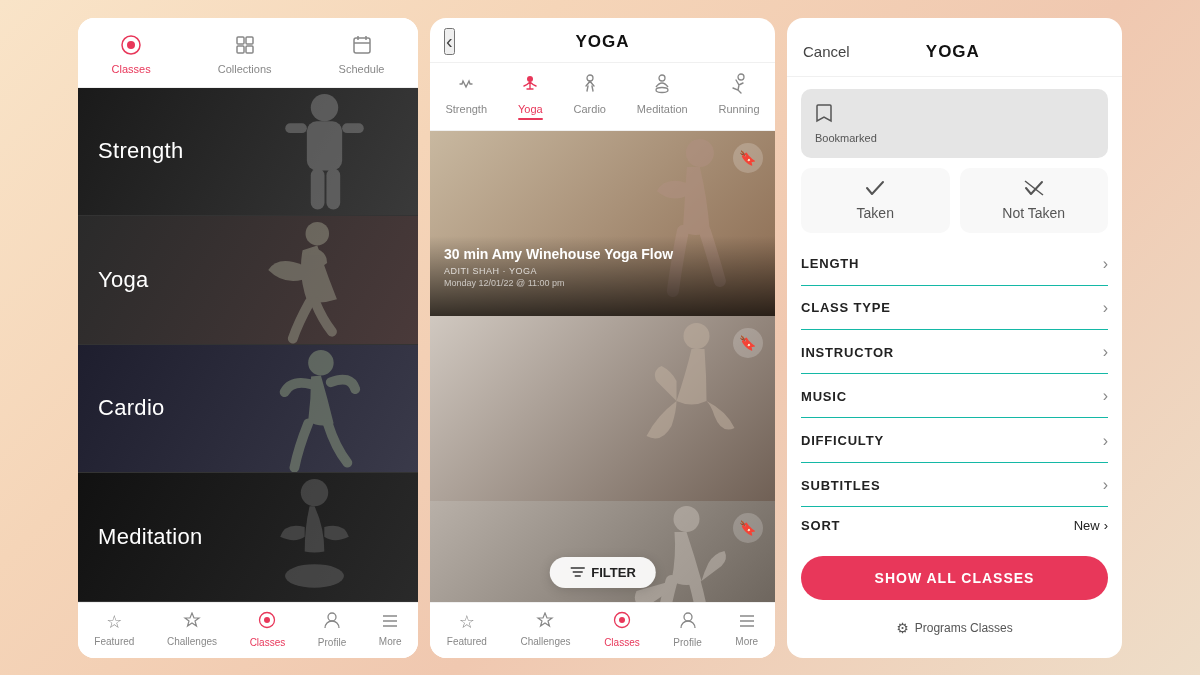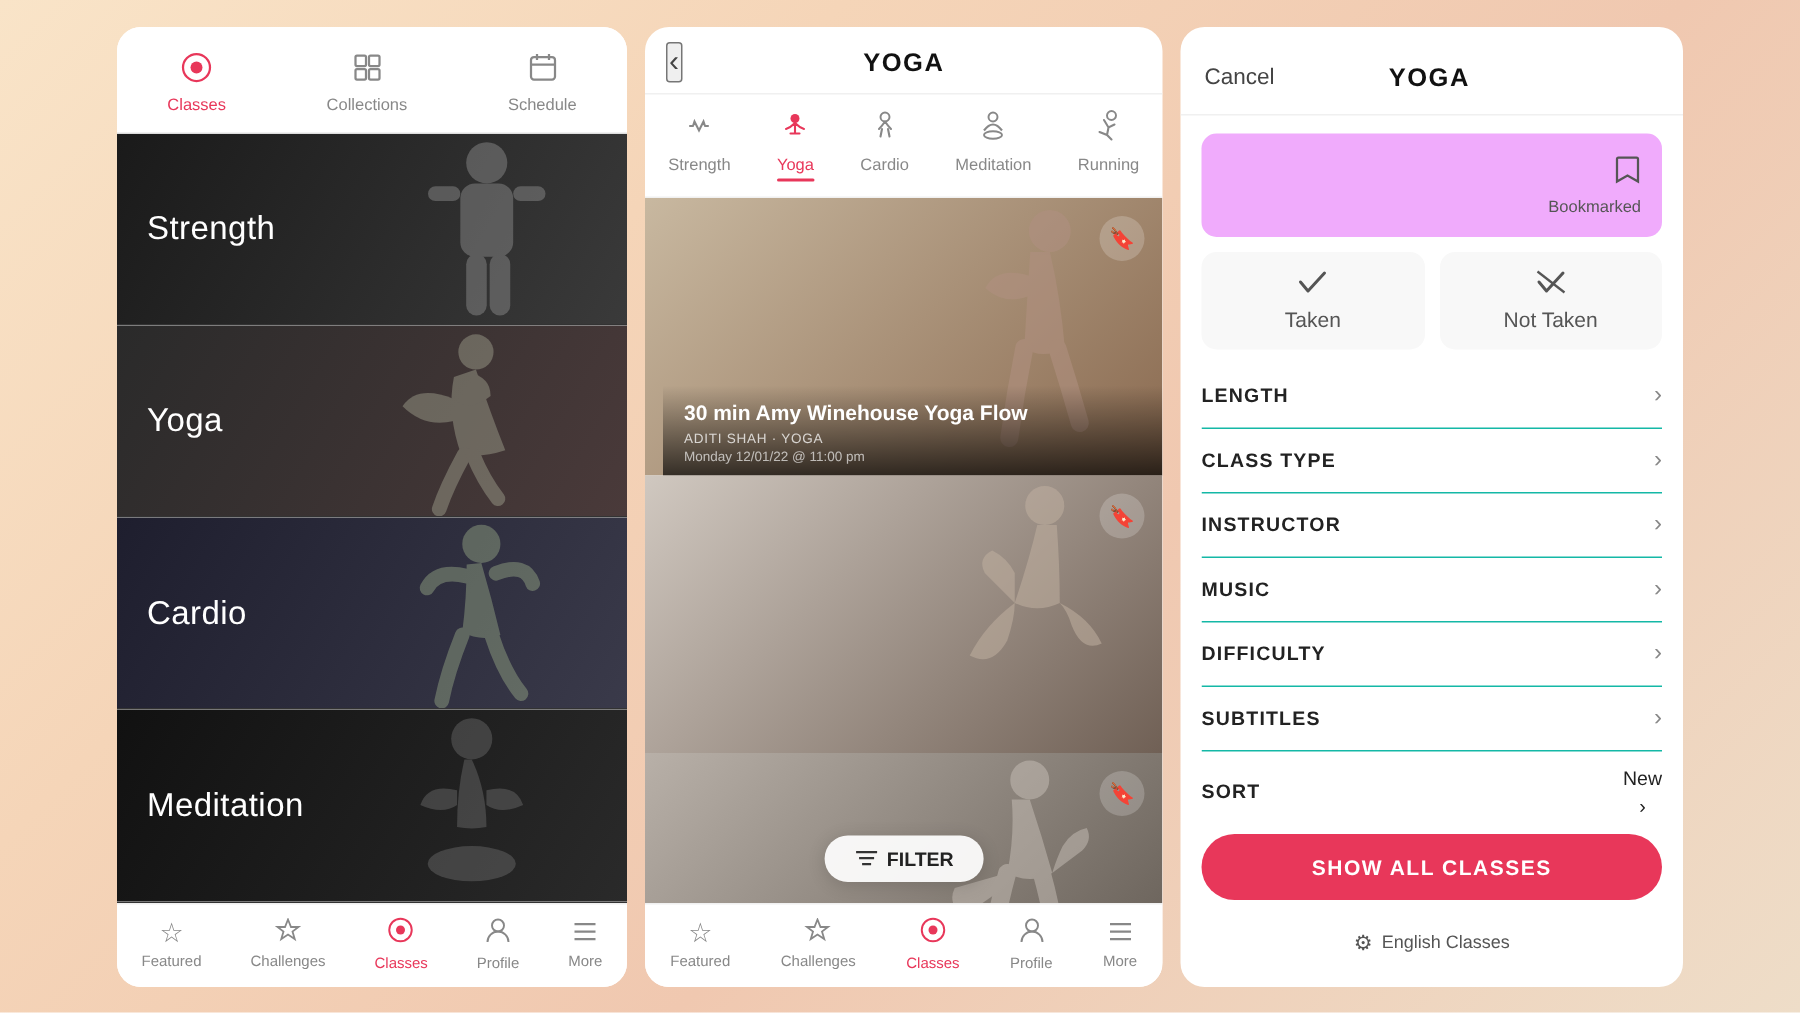--- a/index.html
+++ b/index.html
@@ -188,22 +188,22 @@
       height: 100%;
       position: absolute;
       top: 0; left: 0;
     }
     .bg-yoga1 { background: linear-gradient(135deg, #c8b8a0 0%, #8a6a50 100%); }
     .bg-yoga2 { background: linear-gradient(135deg, #d0c8c0 0%, #706055 100%); }
     .bg-yoga3 { background: linear-gradient(135deg, #b8b0a8 0%, #605850 100%); }
 
     .class-card-info {
       position: absolute;
-      bottom: 0; left: 12px; right: 0;
-      padding: 10px 14px 8px;
+      bottom: 0; left: 0; right: 0;
+      padding: 10px 14px 28px;
       background: linear-gradient(transparent, rgba(0,0,0,0.7));
       color: #fff;
     }
 
     .class-badge {
       display: inline-flex;
       align-items: center;
       gap: 4px;
       font-size: 9px;
       font-weight: 700;
@@ -309,26 +309,26 @@
     .filter-options {
       flex: 1;
       overflow: hidden;
       display: flex;
       flex-direction: column;
       padding: 12px 14px;
       gap: 10px;
     }
 
     .bookmark-card {
-      background: #f0abfc;
+      background: #e5e5e5;
       border-radius: 10px;
       padding: 14px;
       display: flex;
       flex-direction: column;
-      align-items: flex-end;
+      align-items: flex-start;
       gap: 4px;
       cursor: pointer;
     }
     .bookmark-icon { font-size: 18px; color: #555; }
     .bookmark-label { font-size: 11px; color: #555; }
 
     .taken-row {
       display: flex;
       gap: 10px;
     }
@@ -379,21 +379,20 @@
       color: #222;
     }
 
     .sort-value {
       display: flex;
       align-items: center;
       gap: 4px;
       font-size: 13px;
       color: #222;
       cursor: pointer;
-      flex-direction: column;
     }
 
     .show-all-btn {
       background: #e8375a;
       color: #fff;
       border: none;
       border-radius: 28px;
       padding: 14px;
       font-size: 14px;
       font-weight: 700;
@@ -793,16 +792,16 @@
           <span>New</span>
           <span>›</span>
         </div>
       </div>
     </div>
 
     <button class="show-all-btn">SHOW ALL CLASSES</button>
 
     <div class="english-classes">
       <span class="globe-icon">⚙</span>
-      <span>English Classes</span>
+      <span>Programs Classes</span>
     </div>
   </div>
 </div>
 
 </body></html>

